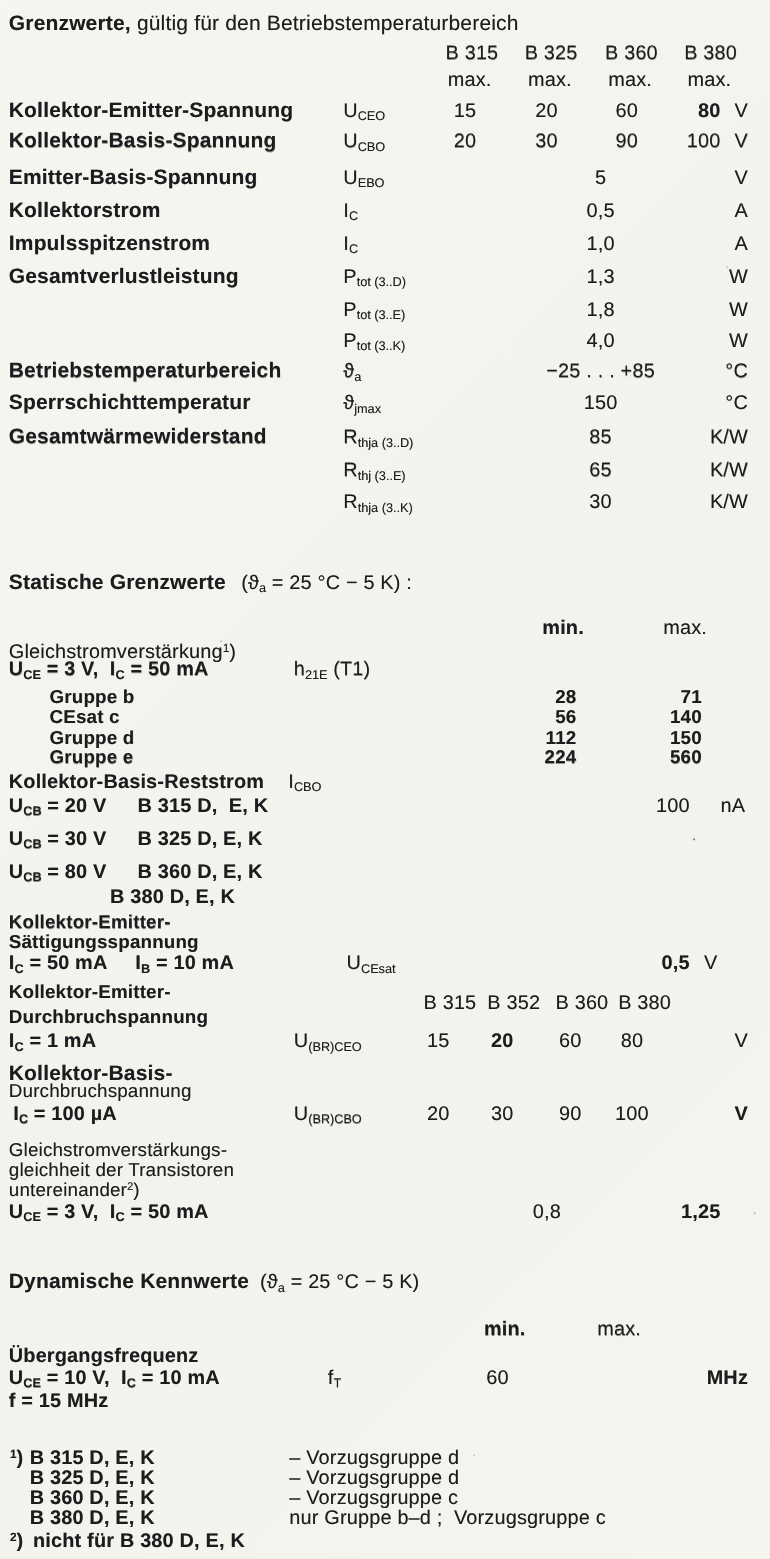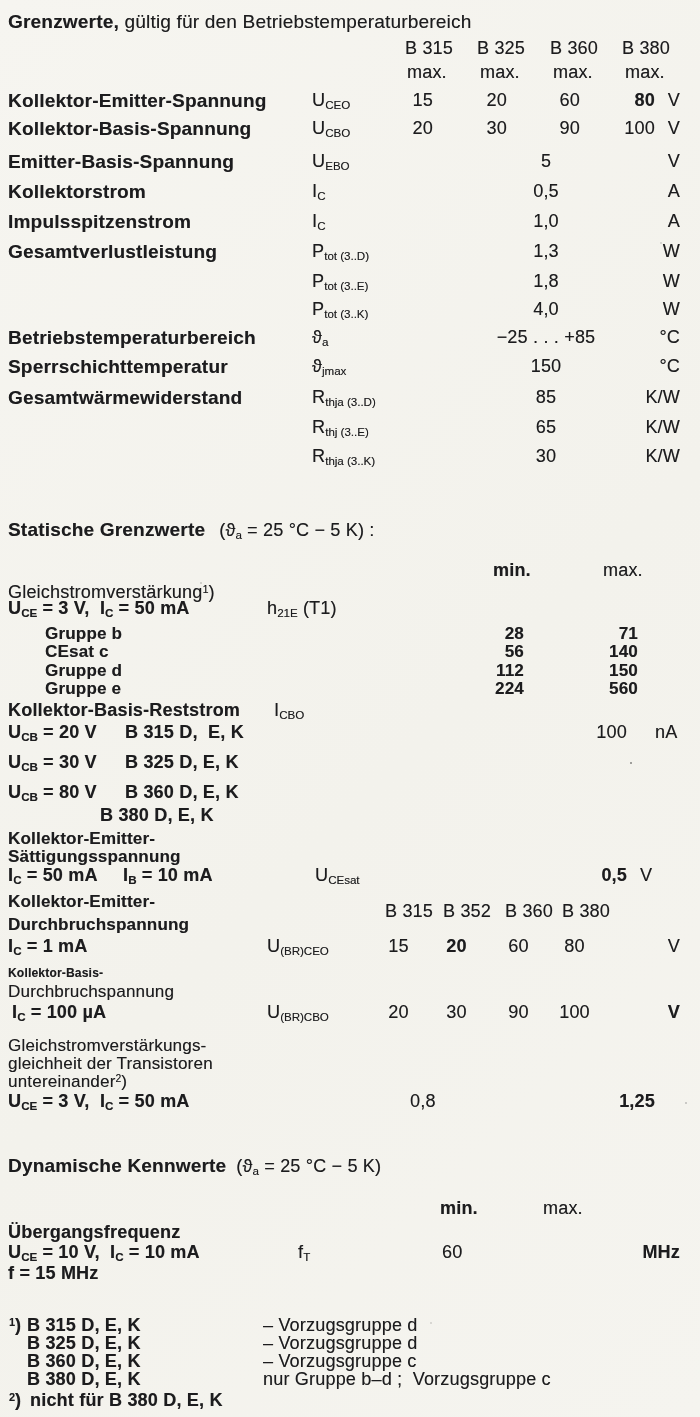--- a/index.html
+++ b/index.html
@@ -11,21 +11,21 @@
     text-shadow:0.2px 0.2px 0.35px rgba(25,25,25,0.45);
     letter-spacing:0.2px;
   }
   .r{position:absolute;left:0;width:572px;height:26px;}
   .r span{white-space:pre;}
   .ln{position:absolute;white-space:pre;}
   .b{font-weight:700;}
   .nm{position:absolute;left:8px;font-weight:700;white-space:pre;}
   .nm2{position:absolute;left:45px;font-weight:700;white-space:pre;font-size:17px;}
   .sy{position:absolute;left:312px;}
-  .sy262{position:absolute;left:274px;text-align:center;}
+  .sy262{position:absolute;left:262px;text-align:center;}
   .sy267{position:absolute;left:267px;}
   .sy298{position:absolute;left:298px;}
   .sy315{position:absolute;left:315px;text-align:center;}
   sub{font-size:0.64em;vertical-align:-0.28em;letter-spacing:0;}
   sup{font-size:0.6em;vertical-align:0.5em;letter-spacing:0;}
   
   .th1{position:absolute;left:405px;}
   .th2{position:absolute;left:477px;}
   .th3{position:absolute;left:550px;}
   .th4{position:absolute;left:622px;}
@@ -54,21 +54,21 @@
   
   .bh1{position:absolute;left:385px;}
   .bh2{position:absolute;left:443px;}
   .bh3{position:absolute;left:505px;}
   .bh4{position:absolute;left:562px;}
   .bv1{position:absolute;left:371px;width:55px;text-align:center;}
   .bv2{position:absolute;left:429px;width:55px;text-align:center;}
   .bv3{position:absolute;left:491px;width:55px;text-align:center;}
   .bv4{position:absolute;left:547px;width:55px;text-align:center;}
   
-  .mmn{position:absolute;left:410px;width:100px;}
+  .mmn{position:absolute;left:410px;width:100px;text-align:right;}
   .mmx{position:absolute;left:555px;width:100px;text-align:right;}
   
   .dmnh{position:absolute;left:440px;}
   .dmxh{position:absolute;left:543px;}
   .dv{position:absolute;left:442px;}
   
   .sect{font-weight:700;font-size:19px;}
   .nmL{font-size:19px;}
   
   .fnm{position:absolute;left:9px;font-weight:700;white-space:pre;}
@@ -267,21 +267,21 @@
     <span class="ln b" style="left:8px">I<sub>C</sub> = 1 mA</span>
     <span class="sy267">U<sub>(BR)CEO</sub></span>
     <span class="bv1">15</span>
     <span class="bv2 b">20</span>
     <span class="bv3">60</span>
     <span class="bv4">80</span>
     <span class="un">V</span>
   </div>
 
   <div class="r" style="top:966px">
-    <span class="nm" style="font-size:12px">Kollektor-Basis-</span>
+    <span class="nm" style="font-size:19px">Kollektor-Basis-</span>
   </div>
   <div class="r" style="top:982px">
     <span class="ln" style="left:8px;font-size:17px">Durchbruchspannung</span>
   </div>
   <div class="r" style="top:1002px">
     <span class="ln b" style="left:12px">I<sub>C</sub> = 100 µA</span>
     <span class="sy267">U<sub>(BR)CBO</sub></span>
     <span class="bv1">20</span>
     <span class="bv2">30</span>
     <span class="bv3">90</span>

